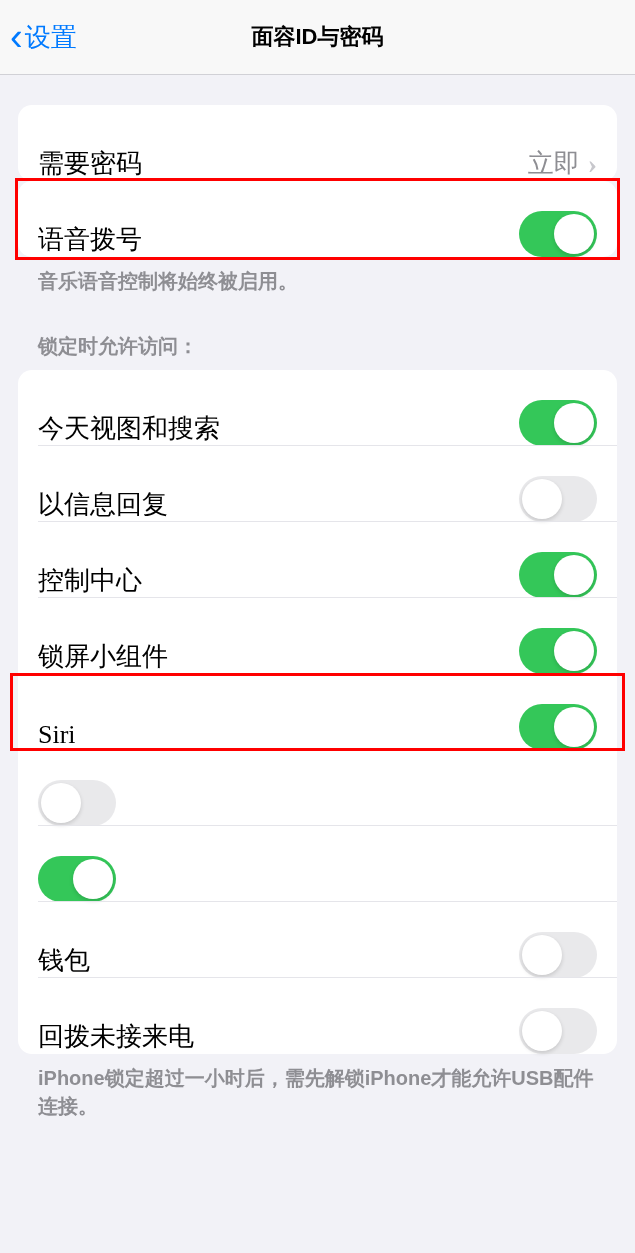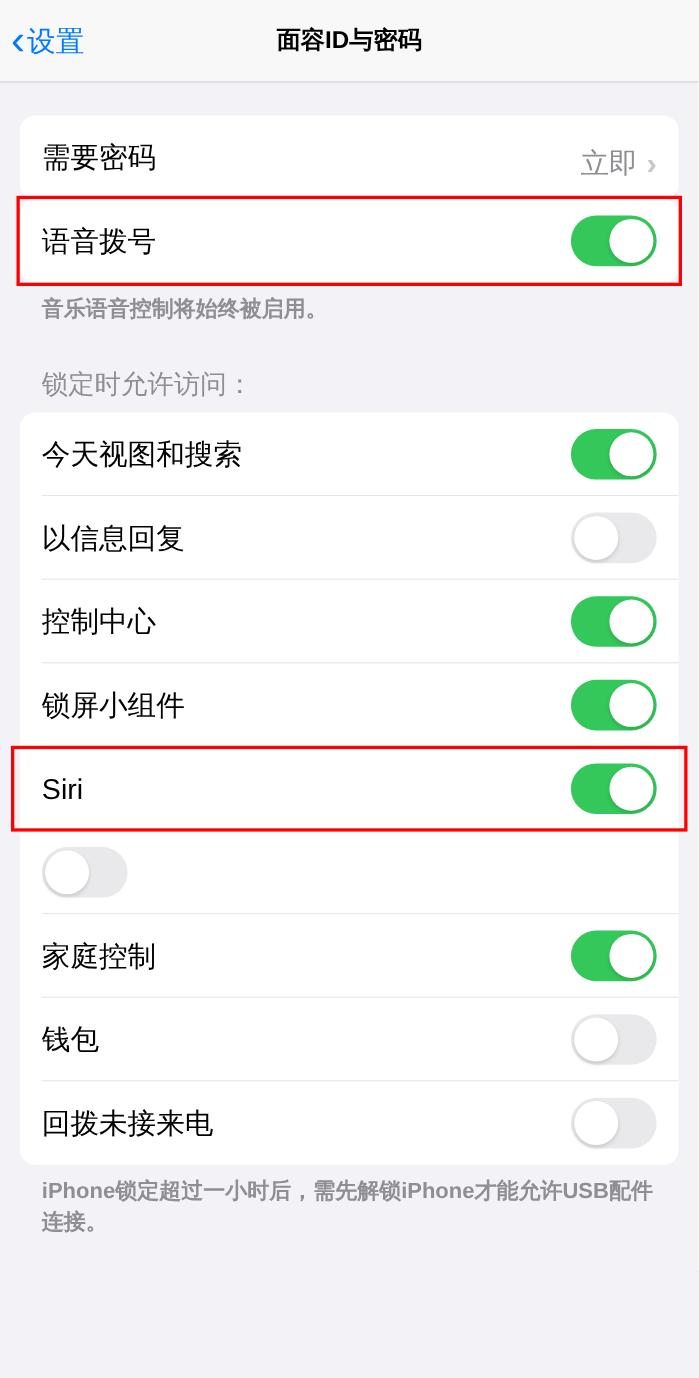--- a/index.html
+++ b/index.html
@@ -50,23 +50,24 @@
       border-radius: 14px;
       overflow: visible;
     }
     .group-first {
       margin-top: 30px;
     }
     .row {
       min-height: 76px;
       padding: 0 20px;
       display: flex;
-      align-items: center;
+      align-items: flex-end;
       justify-content: space-between;
       position: relative;
+      font-family: Liberation Serif, serif;
     }
     .row:not(:last-child)::after {
       content: '';
       position: absolute;
       bottom: 0;
       left: 20px;
       right: 0;
       height: 1px;
       background: #e5e5ea;
     }
@@ -118,23 +119,24 @@
       left: 3px;
     }
     .footer-text {
       font-size: 20px;
       color: #8e8e93;
       padding: 10px 20px 0 20px;
       line-height: 1.4;
       font-weight: bold;
     }
     .section-header {
-      font-size: 24px;
+      font-size: 20px;
       color: #8e8e93;
       padding: 38px 20px 10px 20px;
+      font-weight: bold;
     }
     .group-after-header {
       margin-top: 0;
     }
     .highlight-red {
       position: relative;
     }
     .highlight-red::before {
       content: '';
       position: absolute;
@@ -220,21 +222,20 @@
         <div class="toggle on">
           <div class="toggle-thumb"></div>
         </div>
       </div>
       <div class="row">
         <div class="toggle off">
           <div class="toggle-thumb"></div>
         </div>
       </div>
       <div class="row">
-        <span class="row-label">家庭控制</span>
         <div class="toggle on">
           <div class="toggle-thumb"></div>
         </div>
       </div>
       <div class="row">
         <span class="row-label">钱包</span>
         <div class="toggle off">
           <div class="toggle-thumb"></div>
         </div>
       </div>

